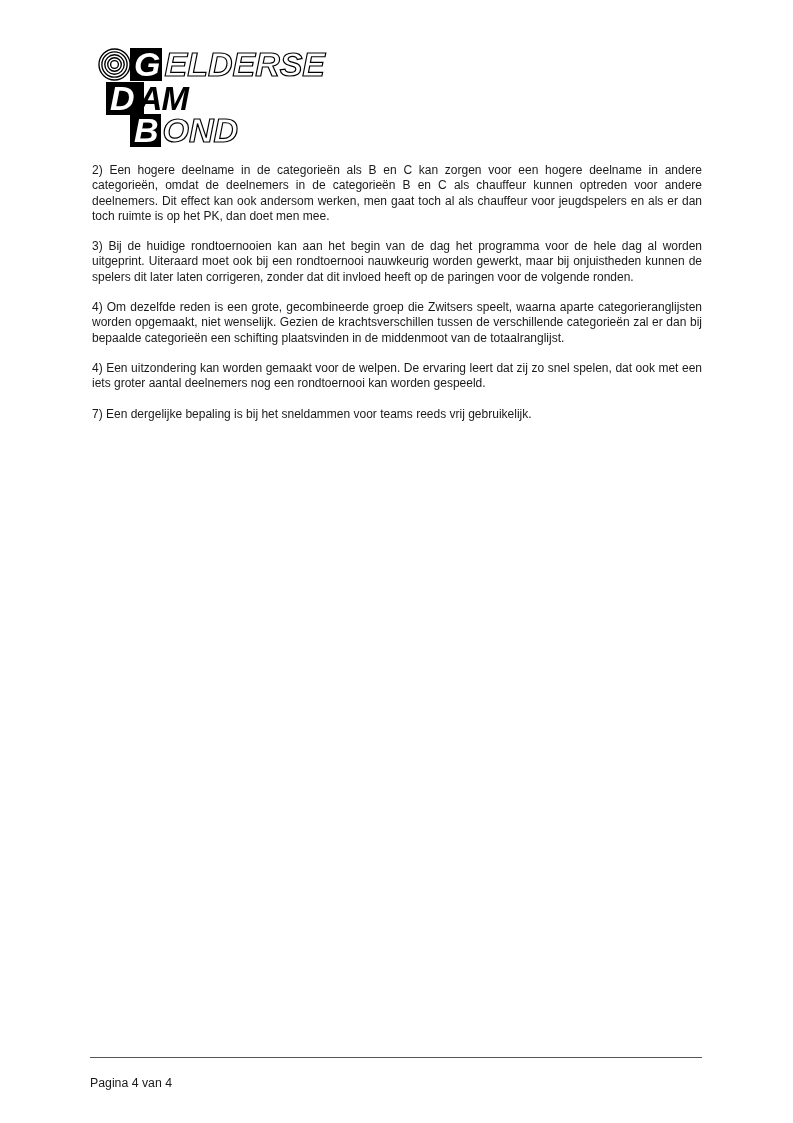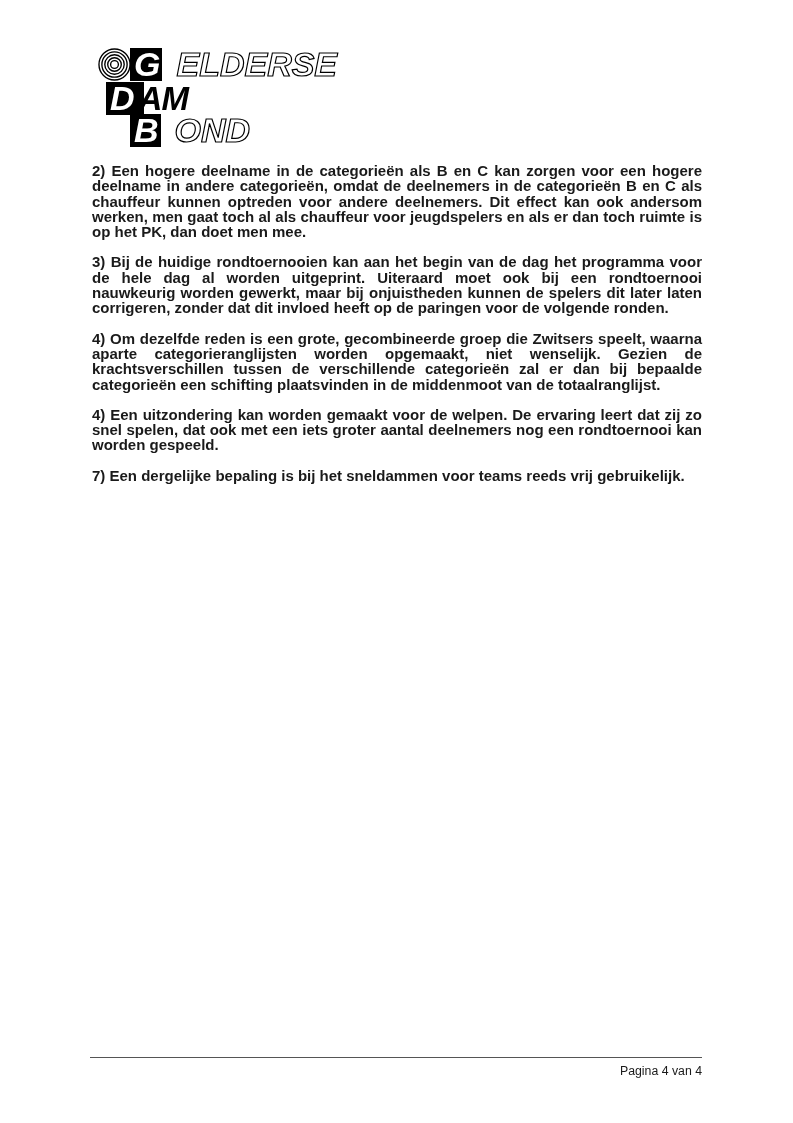--- a/index.html
+++ b/index.html
@@ -76,65 +76,64 @@
   }
   .outline-text {
     display: inline-block;
     font-weight: 700;
     font-style: italic;
     font-size: 34px;
     line-height: 33px;
     letter-spacing: 0px;
     color: #ffffff;
     -webkit-text-stroke: 1.2px #000000;
-    padding-left: 14px;
+    padding-left: 2px;
   }
   .solid-text {
     display: inline-block;
     font-weight: 700;
     font-style: italic;
     font-size: 33px;
     line-height: 33px;
     letter-spacing: -1px;
     color: #000000;
     padding-left: 2px;
   }
 
   
   .content {
     position: absolute;
     left: 92px;
     top: 163px;
     width: 610px;
   }
   .para {
-    font-size: 15px;
+    font-size: 12px;
     line-height: 15.3px;
     text-align: justify;
     margin: 0 0 15px 0;
     color: #1a1a1a;
-    font-weight: bold;
   }
   .para:last-child { margin-bottom: 0; }
 
   
   .footer {
     position: absolute;
     left: 90px;
     top: 1057px;
     width: 612px;
   }
   .footer-rule {
     width: 100%;
     height: 1px;
     background: #555555;
   }
   .footer-text {
-    margin-top: 6px;
-    text-align: right;
+    margin-top: 18px;
+    text-align: left;
     font-size: 12.3px;
     line-height: 15px;
     color: #1a1a1a;
   }
 </style>
 </head>
 <body>
 
 <div class="page">
 

